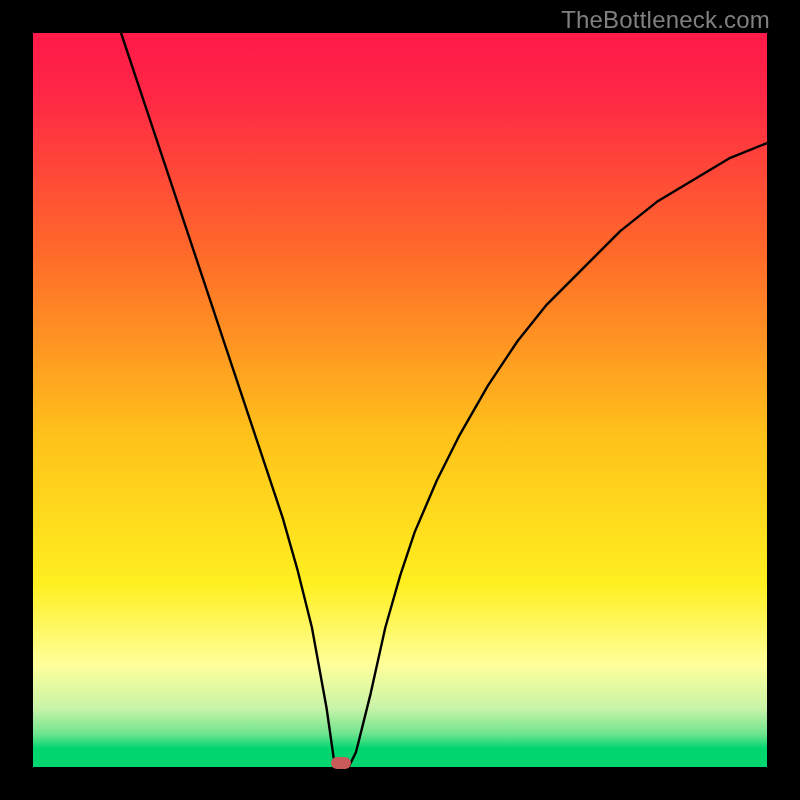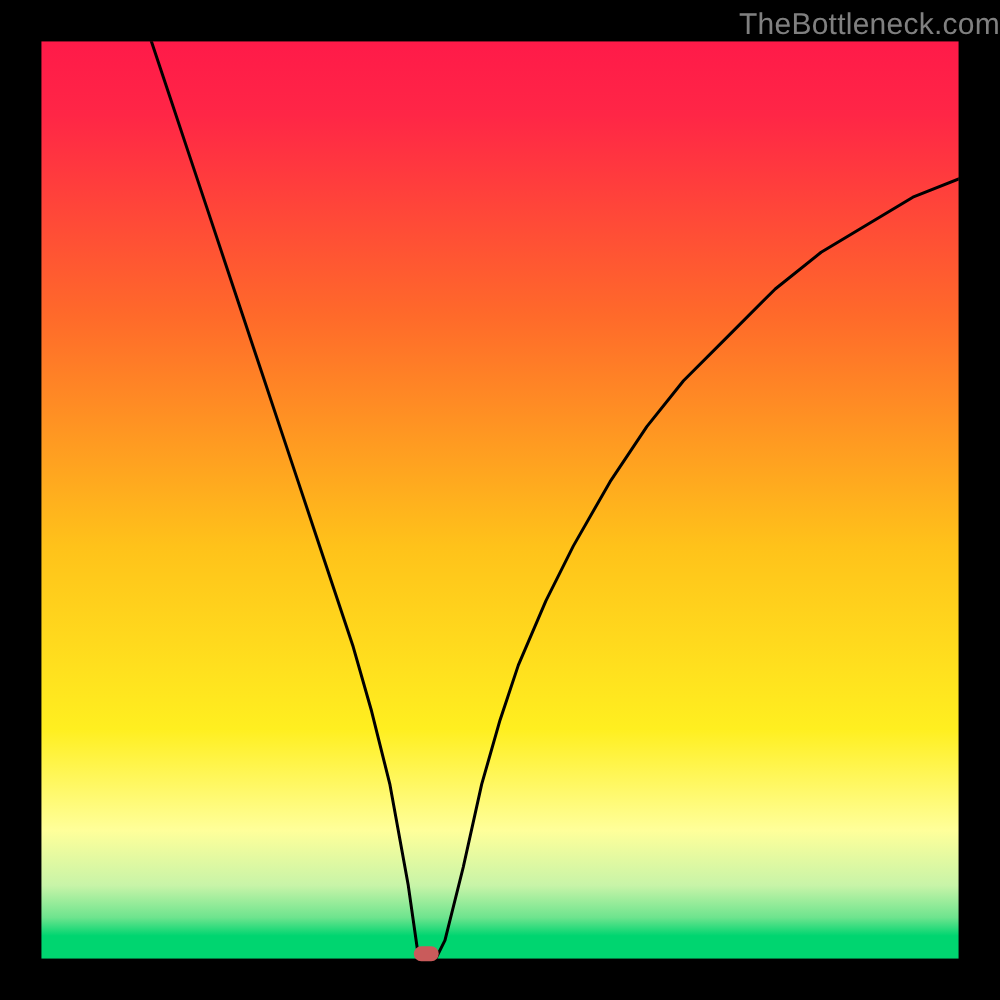--- a/index.html
+++ b/index.html
@@ -12,21 +12,21 @@
   }
   .outer {
     width: 800px;
     height: 800px;
     background: #000;
     position: relative;
   }
   .watermark {
     position: absolute;
     top: 6px;
-    right: 0;
+    right: 30px;
     font-family: Arial, Helvetica, sans-serif;
     font-size: 24px;
     color: #808080;
     letter-spacing: 0.2px;
     z-index: 5;
   }
   .plot-wrap {
     position: absolute;
     left: 33px;
     top: 33px;

